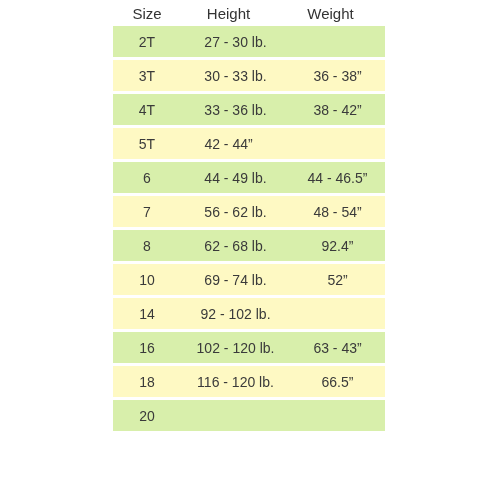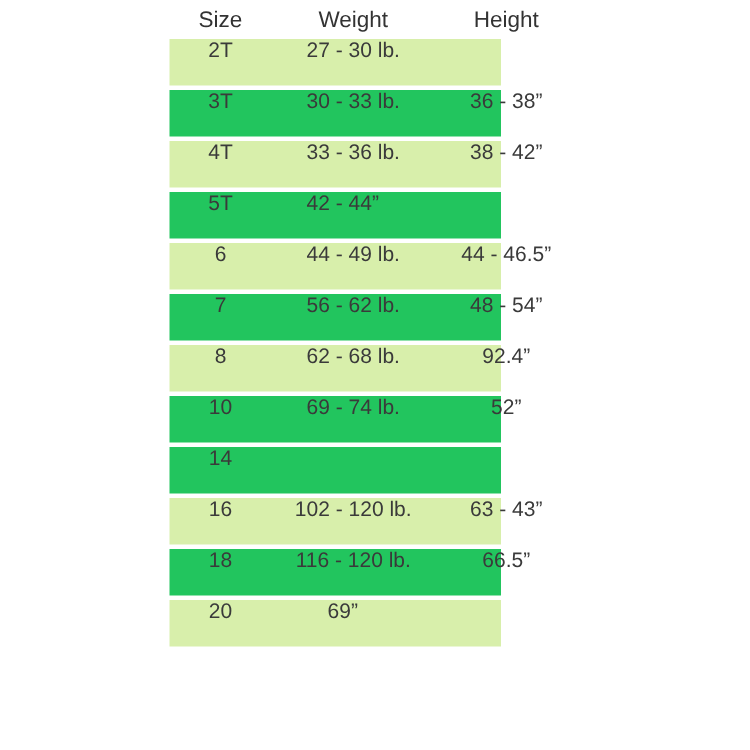--- a/index.html
+++ b/index.html
@@ -11,65 +11,66 @@
     height: 500px;
     background: #ffffff;
     font-family: "Liberation Sans", sans-serif;
     overflow: hidden;
   }
 
   #size-chart {
     position: absolute;
     left: 113px;
     top: 0;
-    width: 221px;
+    width: 272px;
   }
 
   .chart-header {
     display: flex;
     height: 26px;
     align-items: center;
   }
 
   .chart-header .cell {
     font-size: 15px;
     color: #333333;
     text-align: center;
     line-height: 1;
   }
 
   .chart-row {
     display: flex;
+    align-items: center;
     height: 31px;
     margin-bottom: 3px;
   }
 
   .chart-row.tint-a { background: #d8efab; }
-  .chart-row.tint-b { background: #22c55e; }
+  .chart-row.tint-b { background: #fef9c3; }
 
   .chart-row .cell {
     font-size: 14px;
     color: #3a3a3a;
     text-align: center;
     line-height: 1;
   }
 
   .col-size   { width: 68px; flex: 0 0 68px; }
   .col-weight { width: 109px; flex: 0 0 109px; }
   .col-height { width: 95px; flex: 0 0 95px; }
 </style>
 </head>
 <body>
 
 <div id="size-chart">
 
   <div class="chart-header">
     <div class="cell col-size">Size</div>
+    <div class="cell col-height">Height</div>
     <div class="cell col-weight">Weight</div>
-    <div class="cell col-height">Height</div>
   </div>
 
   <div id="chart-body">
       <div class="chart-row tint-a">
         <div class="cell col-size">2T</div>
         <div class="cell col-weight">27 - 30 lb.</div>
       </div>
       <div class="chart-row tint-b">
         <div class="cell col-size">3T</div>
         <div class="cell col-weight">30 - 33 lb.</div>
@@ -99,30 +100,30 @@
         <div class="cell col-weight">62 - 68 lb.</div>
         <div class="cell col-height">92.4”</div>
       </div>
       <div class="chart-row tint-b">
         <div class="cell col-size">10</div>
         <div class="cell col-weight">69 - 74 lb.</div>
         <div class="cell col-height">52”</div>
       </div>
       <div class="chart-row tint-b">
         <div class="cell col-size">14</div>
+        <div class="cell col-weight">92 - 102 lb.</div>
       </div>
       <div class="chart-row tint-a">
         <div class="cell col-size">16</div>
         <div class="cell col-weight">102 - 120 lb.</div>
         <div class="cell col-height">63 - 43”</div>
       </div>
       <div class="chart-row tint-b">
         <div class="cell col-size">18</div>
         <div class="cell col-weight">116 - 120 lb.</div>
         <div class="cell col-height">66.5”</div>
       </div>
       <div class="chart-row tint-a">
         <div class="cell col-size">20</div>
-        <div class="cell col-height">69”</div>
       </div>
     </div>
 
 </div>
 
 </body></html>

